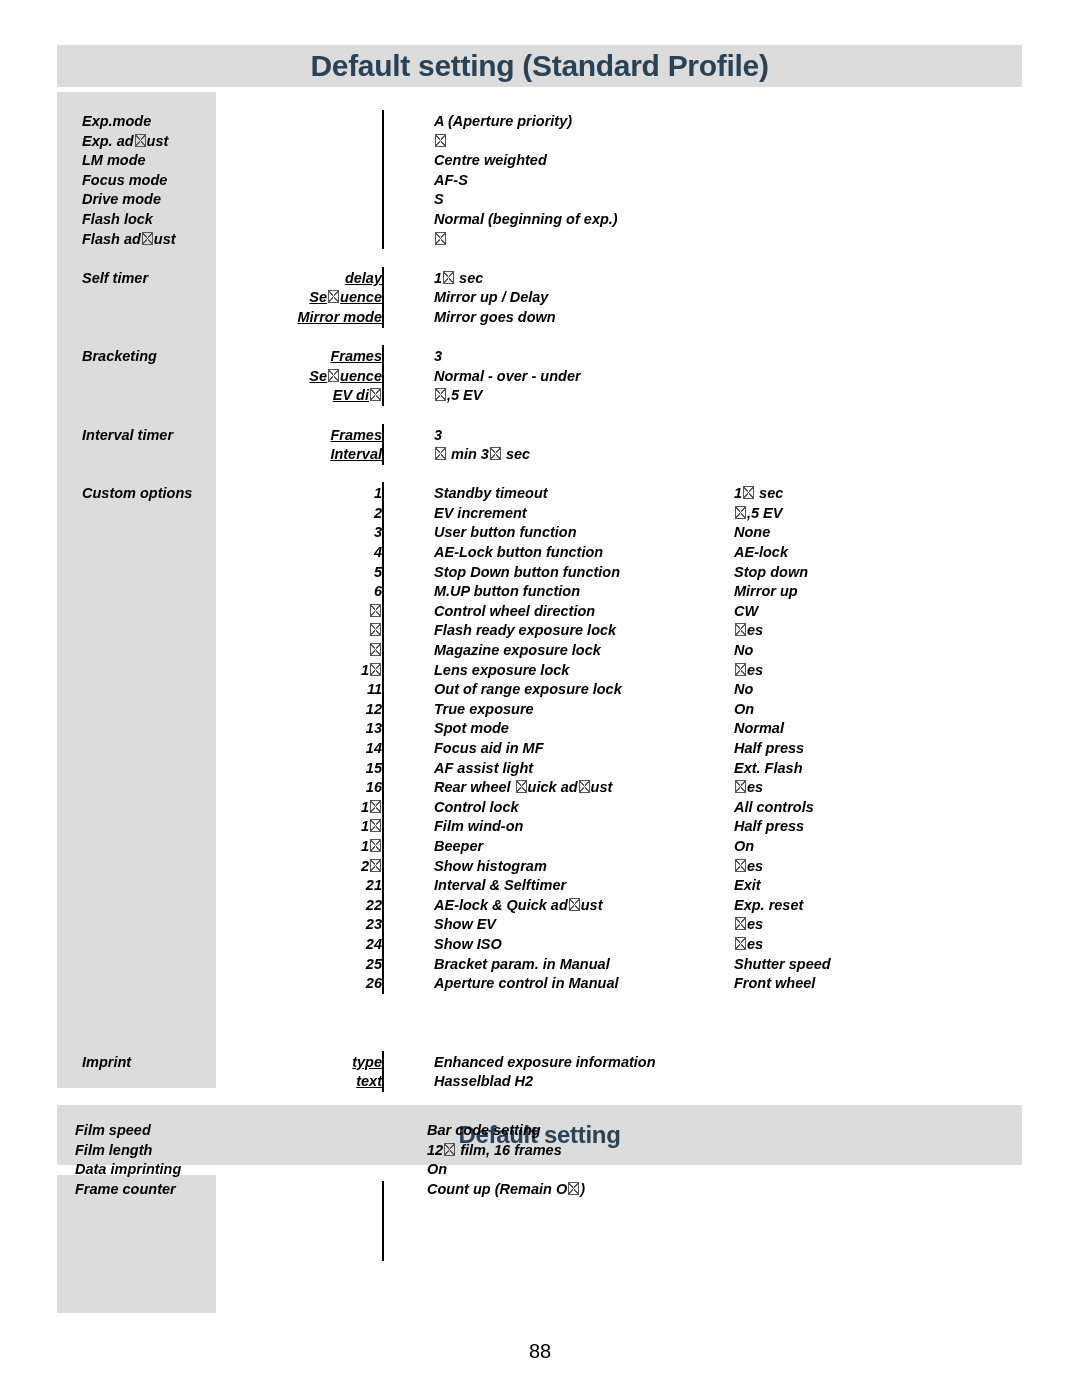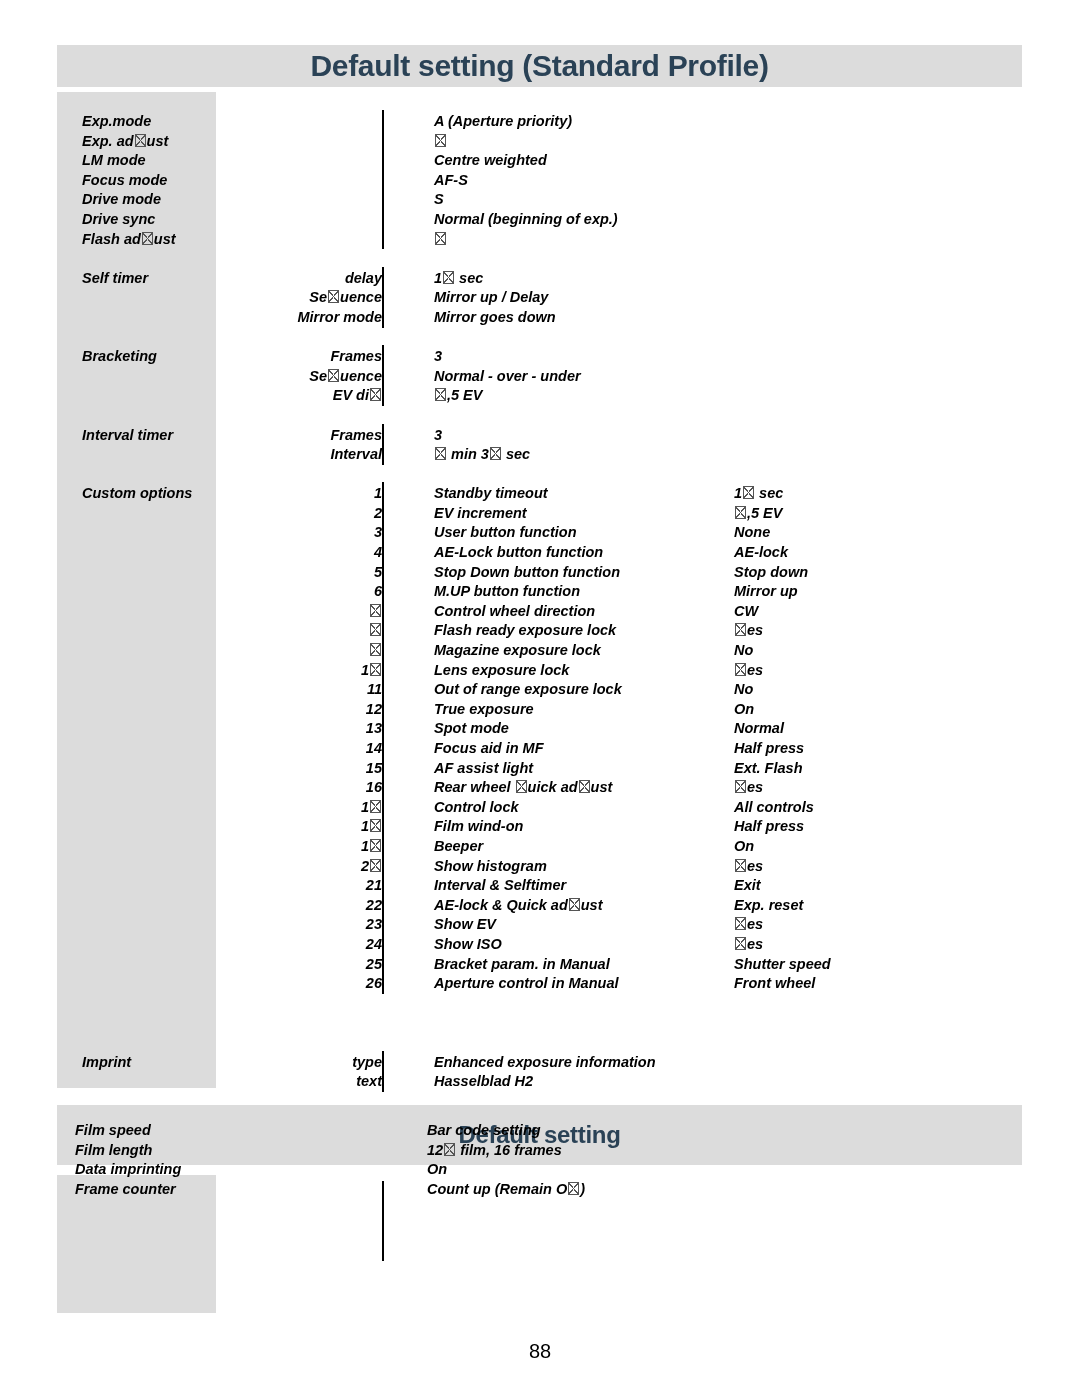--- a/index.html
+++ b/index.html
@@ -83,20 +83,21 @@
   
   .c-label {
     left: 75px;
     text-align: left;
   }
   
   .c-sub {
     left: 216px;
     width: 159px;
     text-align: right;
+    text-decoration: underline;
   }
   
   .c-index {
     left: 296px;
     width: 79px;
     text-align: right;
   }
   
   .c-value {
     left: 391px;
@@ -170,21 +171,21 @@
       </div>
       <div class="row">
         <div class="cell c-label">Focus mode</div>
         <div class="cell c-value">AF-S</div>
       </div>
       <div class="row">
         <div class="cell c-label">Drive mode</div>
         <div class="cell c-value">S</div>
       </div>
       <div class="row">
-        <div class="cell c-label">Drive sync</div>
+        <div class="cell c-label">Flash lock</div>
         <div class="cell c-value">Normal (beginning of exp.)</div>
       </div>
       <div class="row">
         <div class="cell c-label">Flash ad<span class="mg"></span>ust</div>
         <div class="cell c-value"><span class="mg"></span></div>
       </div>
       <div class="row"></div>
       <div class="row">
         <div class="cell c-label">Self timer</div>
         <div class="cell c-sub">delay</div>

